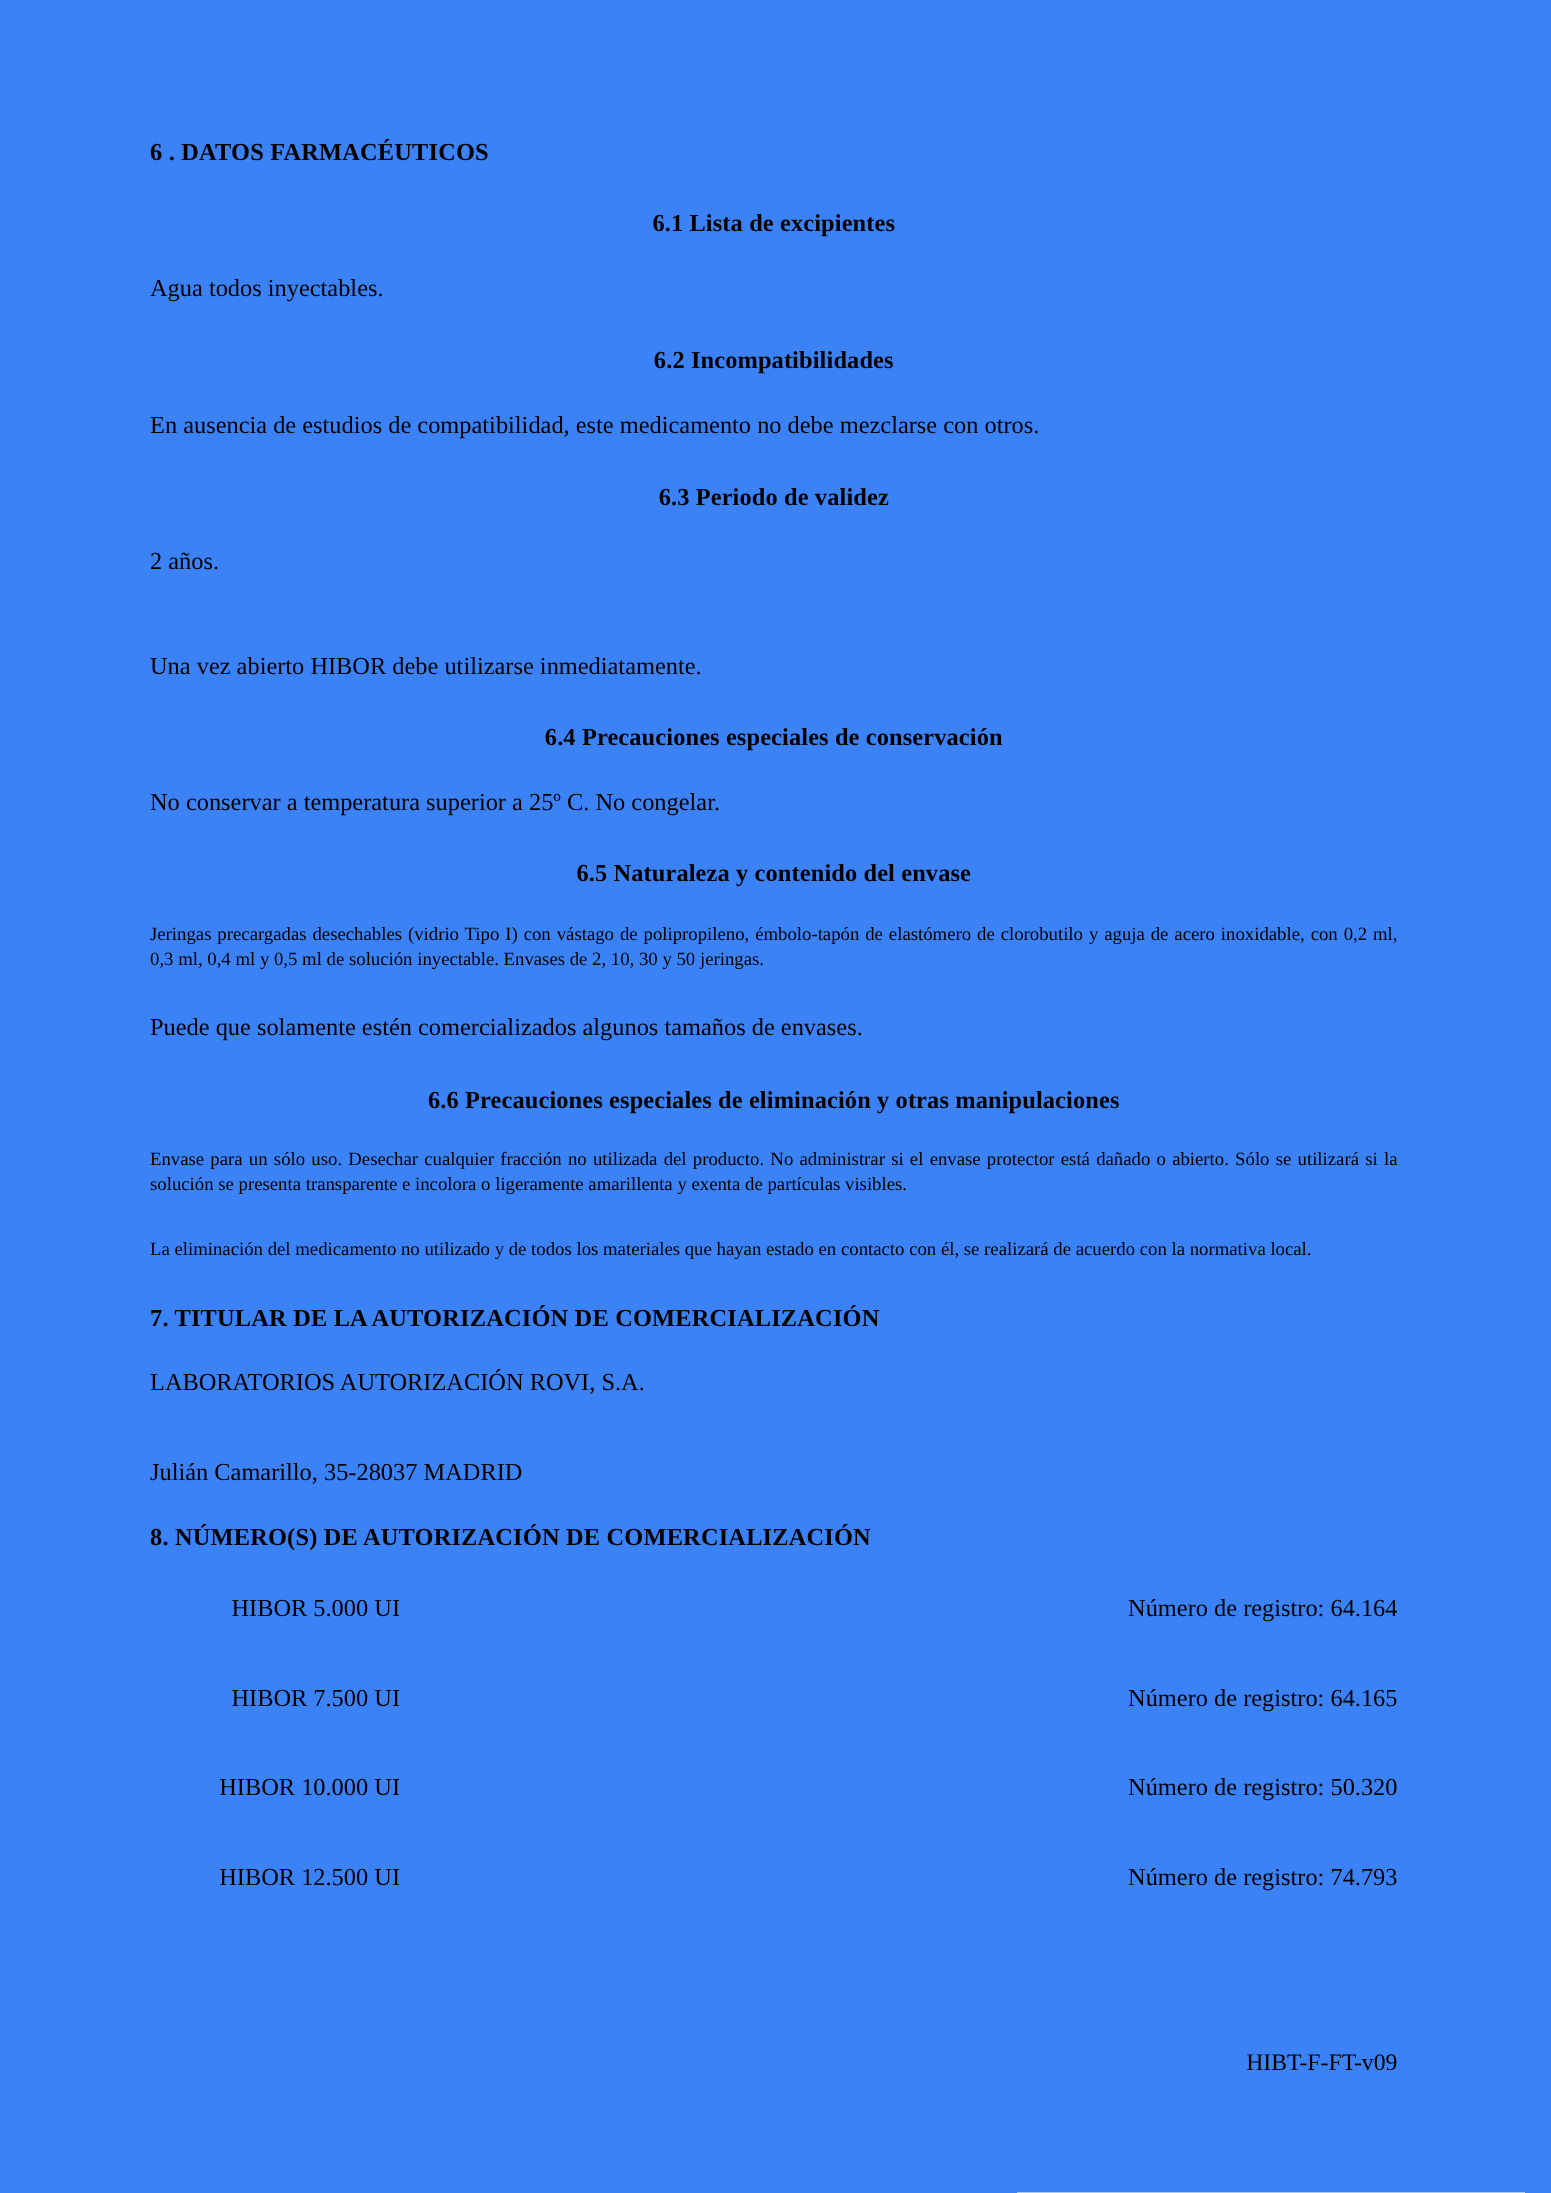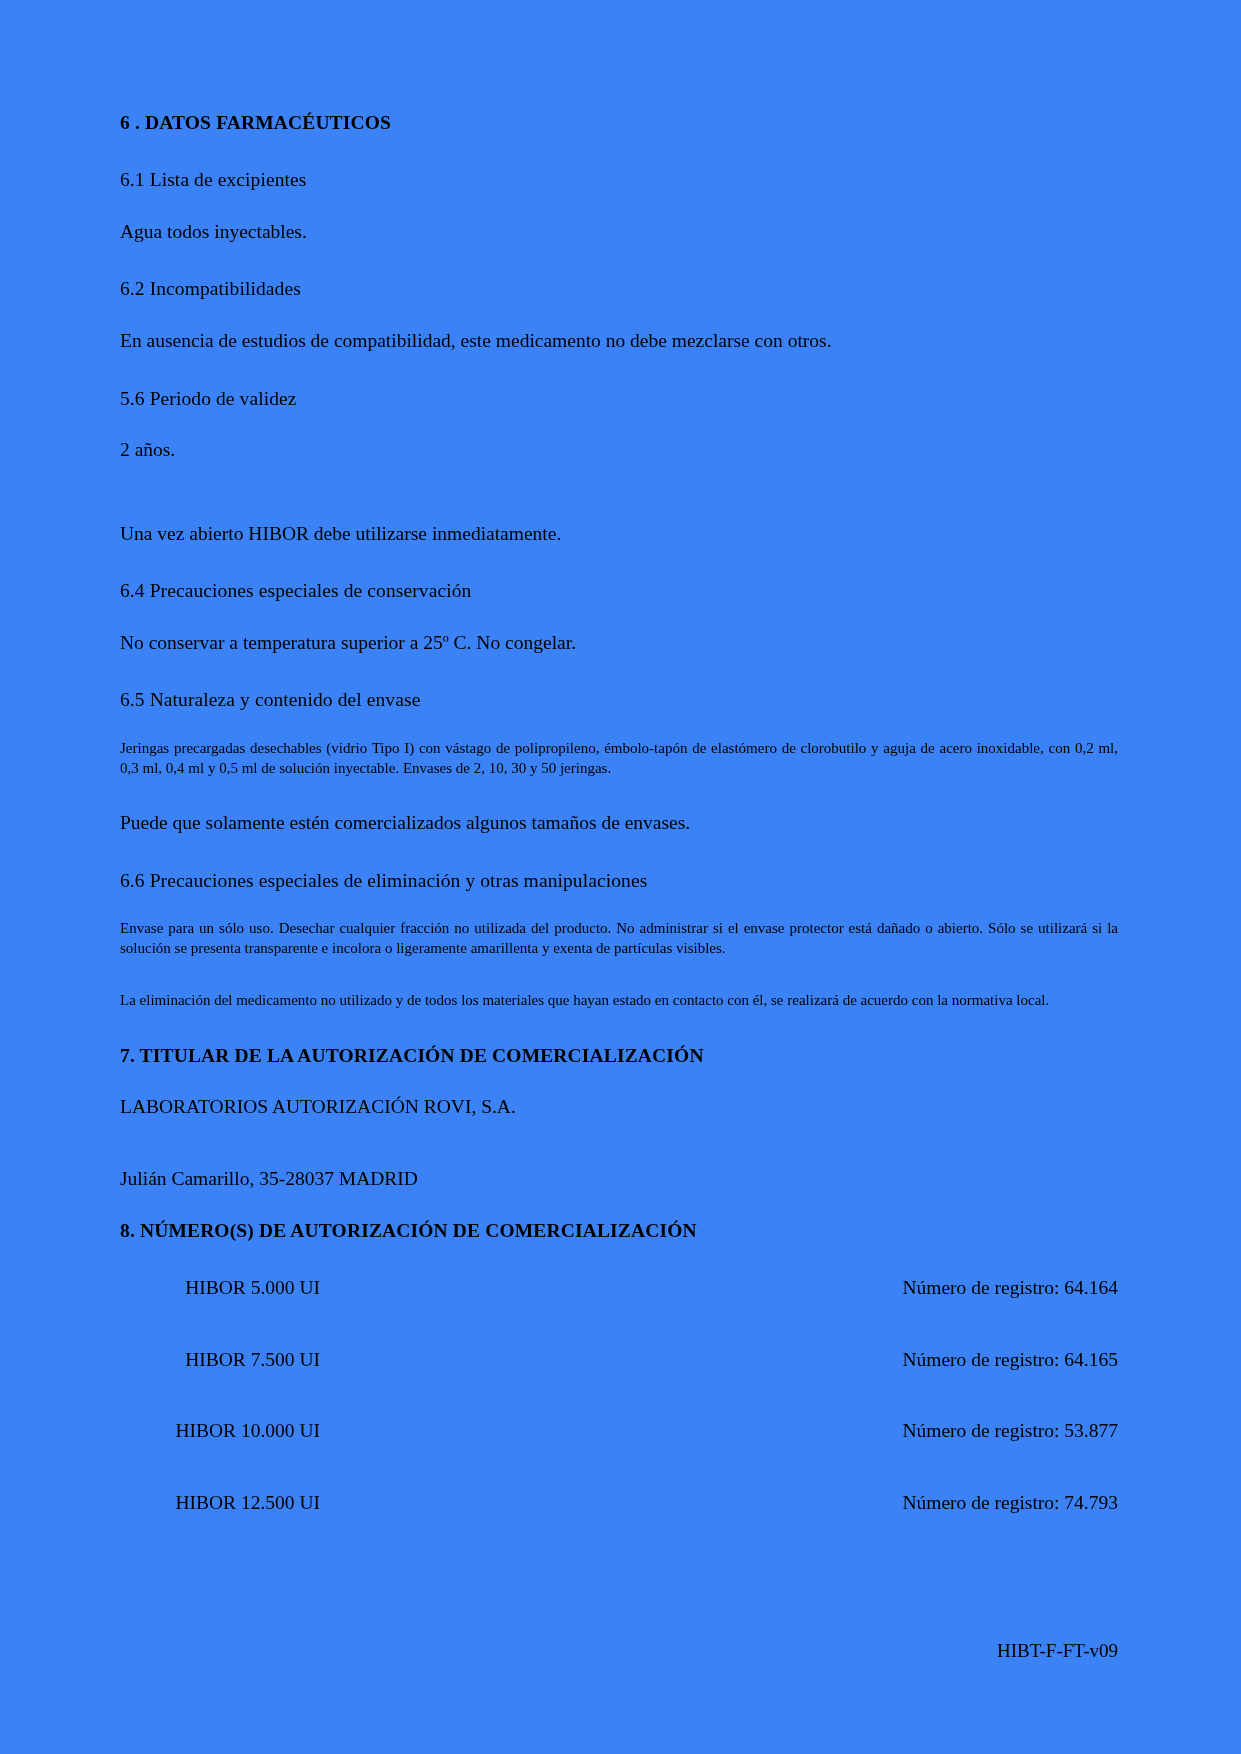--- a/index.html
+++ b/index.html
@@ -17,25 +17,25 @@
     font-family: "Liberation Serif", "DejaVu Serif", serif;
     color: #000000;
   }
   .content {
     position: absolute;
     left: 120px;
     top: 110px;
     width: 998px;
   }
   .heading {
-    font-weight: normal;
+    font-weight: bold;
     font-size: 19.5px;
     line-height: 1.30;
     margin: 0;
-    text-align: left;
+    text-align: center;
     letter-spacing: 0.1px;
   }
   .h-main {
     font-weight: bold;
     font-size: 19.5px;
     line-height: 1.30;
     margin: 0;
     text-align: left;
     letter-spacing: 0.15px;
   }
@@ -99,21 +99,21 @@
     <p class="para-left">Agua todos inyectables.</p>
 
     <div class="gap-md"></div>
 
     <h2 class="heading">6.2 Incompatibilidades</h2>
     <div class="gap-sm"></div>
     <p class="para-left">En ausencia de estudios de compatibilidad, este medicamento no debe mezclarse con otros.</p>
 
     <div class="gap-md"></div>
 
-    <h2 class="heading">5.6 Periodo de validez</h2>
+    <h2 class="heading">6.3 Periodo de validez</h2>
     <div class="gap-sm"></div>
     <p class="para-left">2 años.</p>
     <div class="gap-xl"></div>
     <p class="para-left">Una vez abierto HIBOR debe utilizarse inmediatamente.</p>
 
     <div class="gap-md"></div>
 
     <h2 class="heading">6.4 Precauciones especiales de conservación</h2>
     <div class="gap-sm"></div>
     <p class="para-left">No conservar a temperatura superior a 25º C. No congelar.</p>
@@ -157,21 +157,21 @@
 
     <div class="reg-row">
       <span class="reg-name">HIBOR 7.500 UI</span>
       <span class="reg-num">Número de registro: 64.165</span>
     </div>
 
     <div class="gap-lg"></div>
 
     <div class="reg-row">
       <span class="reg-name">HIBOR 10.000 UI</span>
-      <span class="reg-num">Número de registro: 53.877</span>
+      <span class="reg-num">Número de registro: 50.320</span>
     </div>
 
     <div class="gap-lg"></div>
 
     <div class="reg-row">
       <span class="reg-name">HIBOR 12.500 UI</span>
       <span class="reg-num">Número de registro: 74.793</span>
     </div>
 
   </div>

